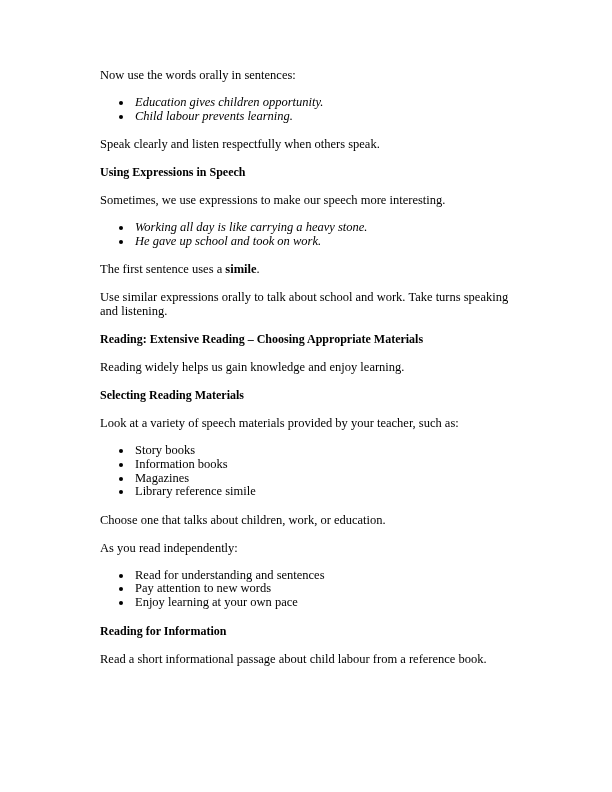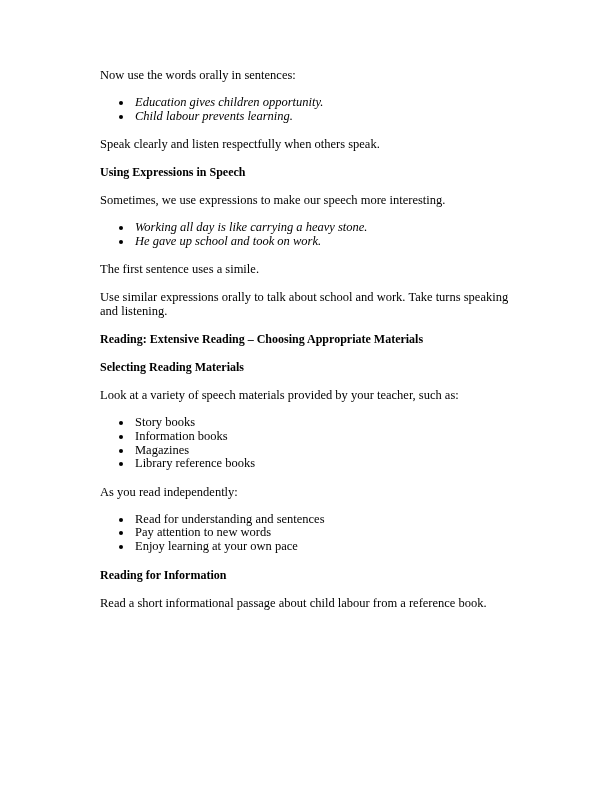--- a/index.html
+++ b/index.html
@@ -39,21 +39,21 @@
     list-style-type: disc;
   }
   ul.bullets li {
     line-height: 13.6px;
     padding-left: 2px;
   }
   ul.bullets.italic li {
     font-style: italic;
   }
   .bold {
-    font-weight: normal;
+    font-weight: bold;
     text-align: right;
   }
 </style>
 </head>
 <body>
 
 <div class="page">
 
   <p class="para">Now use the words orally in sentences:</p>
 
@@ -77,32 +77,34 @@
   <p class="para multiline">
     <span class="line" style="display:block;">
       <span>The first sentence uses a </span><span class="bold">simile</span><span>.</span>
     </span>
   </p>
 
   <p class="para">Use similar expressions orally to talk about school and work. Take turns speaking and listening.</p>
 
   <p class="heading">Reading: Extensive Reading – Choosing Appropriate Materials</p>
 
+  <p class="para">Reading widely helps us gain knowledge and enjoy learning.</p>
 
   <p class="heading">Selecting Reading Materials</p>
 
   <p class="para">Look at a variety of speech materials provided by your teacher, such as:</p>
 
   <ul class="bullets">
     <li>Story books</li>
     <li>Information books</li>
     <li>Magazines</li>
-    <li>Library reference books</li>
+    <li>Library reference simile</li>
   </ul>
 
+  <p class="para">Choose one that talks about children, work, or education.</p>
 
   <p class="para">As you read independently:</p>
 
   <ul class="bullets">
     <li>Read for understanding and sentences</li>
     <li>Pay attention to new words</li>
     <li>Enjoy learning at your own pace</li>
   </ul>
 
   <p class="heading">Reading for Information</p>

